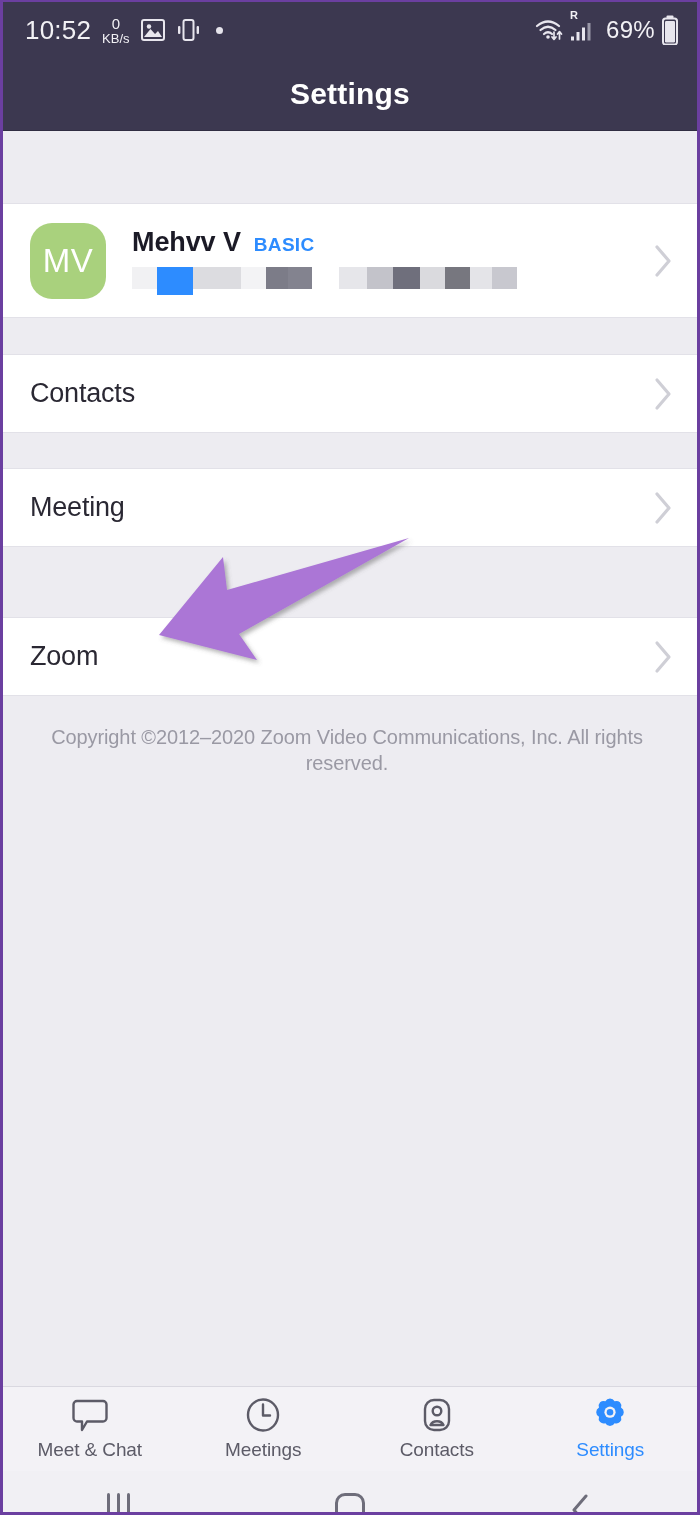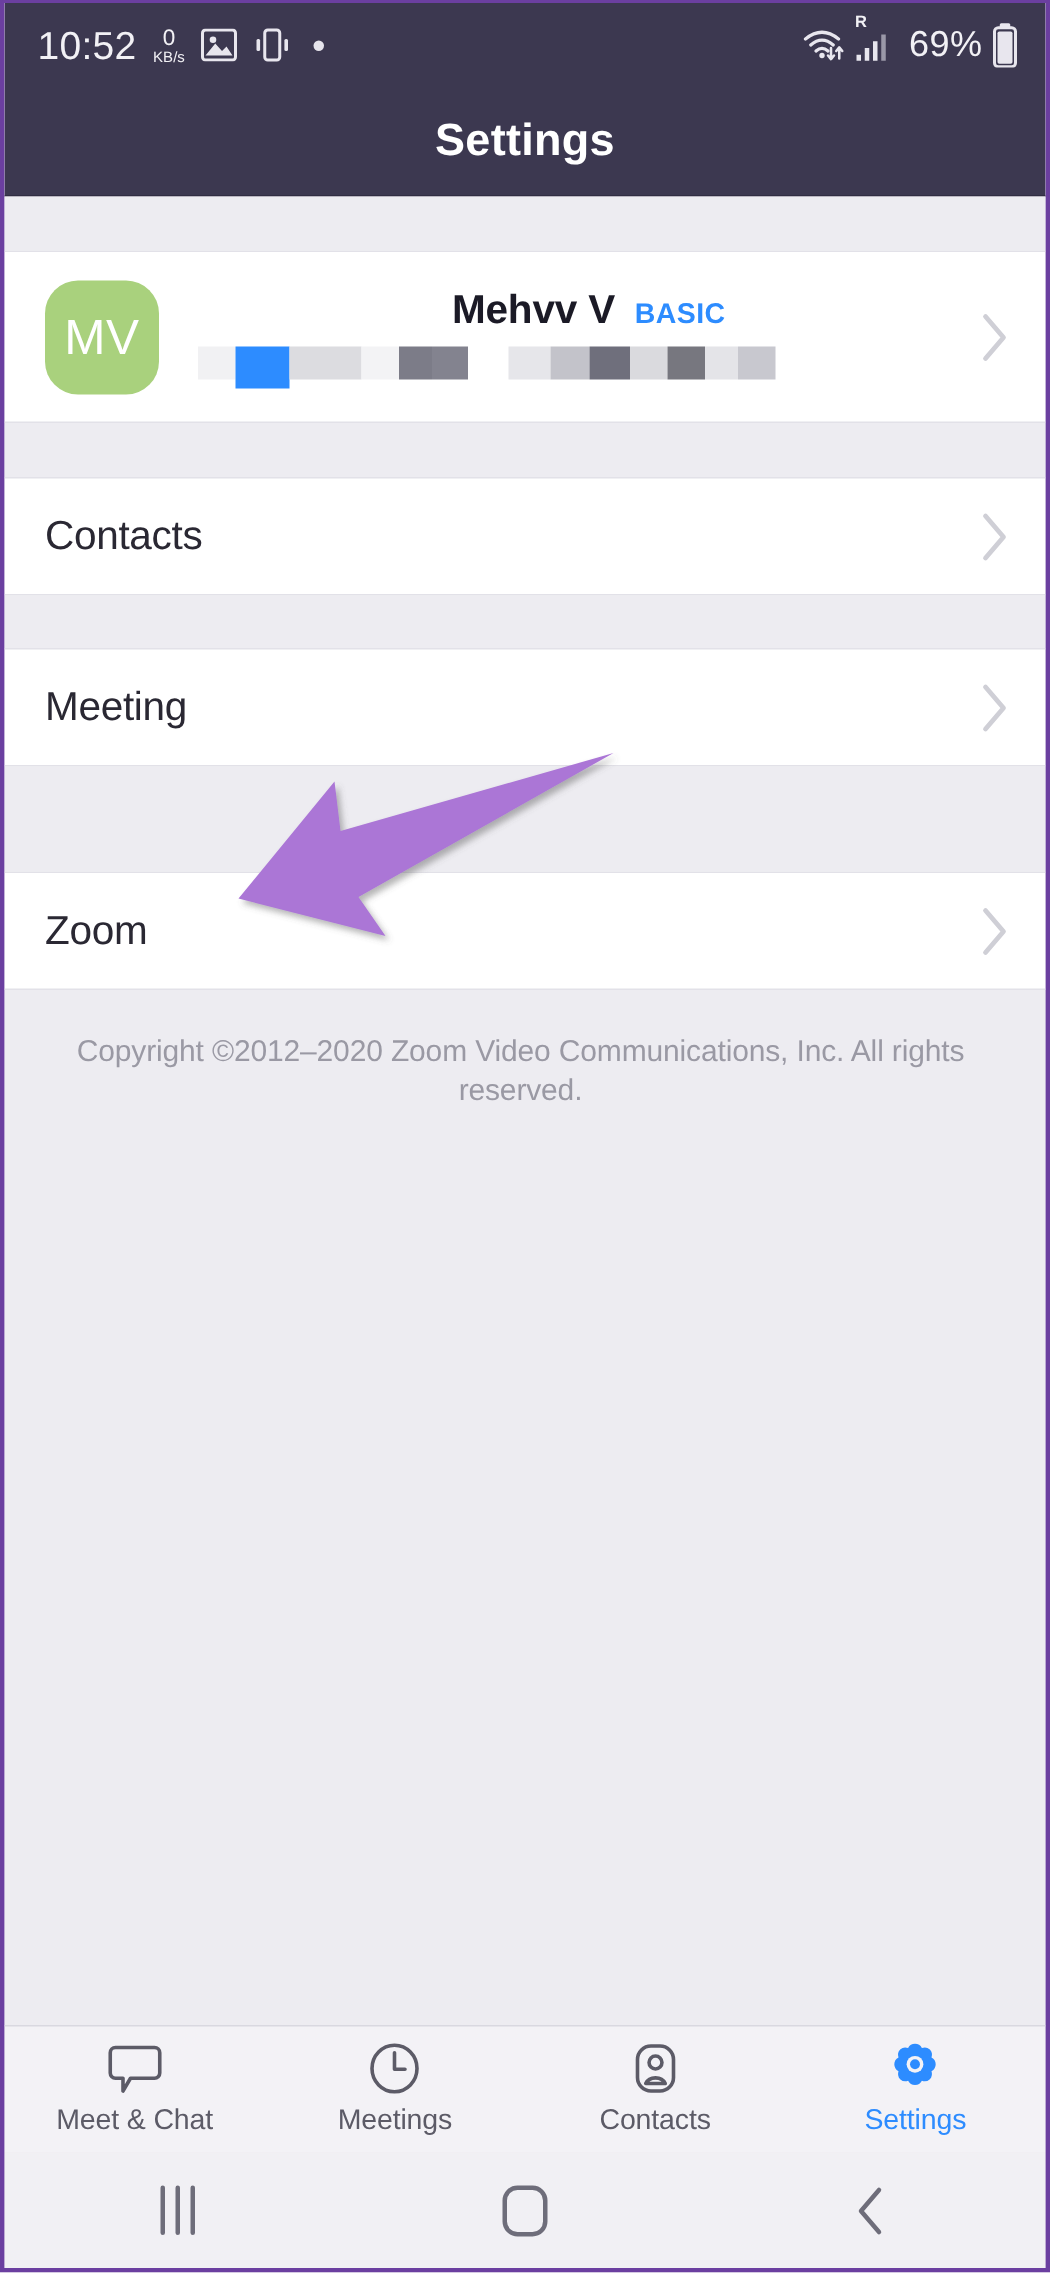--- a/index.html
+++ b/index.html
@@ -46,21 +46,21 @@
     color: #f2f1f5;
   }
   .net-speed {
     display: flex;
     flex-direction: column;
     align-items: center;
     line-height: 1;
     margin-top: 1px;
   }
   .net-speed .num { font-size: 15px; color: #f2f1f5; }
-  .net-speed .unit { font-size: 10px; color: #f2f1f5; margin-top: 1px; }
+  .net-speed .unit { font-size: 13px; color: #f2f1f5; margin-top: 1px; }
 
   .si { display: block; }
 
   .status-dot {
     width: 7px; height: 7px; border-radius: 50%;
     background: #e6e4ec;
     margin-left: 4px;
   }
 
   .status-right {
@@ -99,20 +99,21 @@
     font-weight: 700;
     letter-spacing: 0.2px;
   }
 
   
   .content {
     position: relative;
     background: #edecf1;
     height: 1219px;
     overflow: hidden;
+    margin-top: 36px;
   }
 
   .gap { height: 36px; background: #edecf1; }
   .gap.small { height: 35px; }
 
   
   .profile-row {
     background: #ffffff;
     height: 115px;
     display: flex;
@@ -139,21 +140,20 @@
   }
   .profile-info {
     margin-left: 26px;
     flex: 1 1 auto;
     min-width: 0;
   }
   .profile-name-line {
     display: flex;
     align-items: baseline;
     gap: 13px;
-    justify-content: center;
   }
   .profile-name {
     font-size: 27px;
     font-weight: 700;
     color: #1b1a26;
     letter-spacing: -0.1px;
   }
   .profile-plan {
     font-size: 19px;
     font-weight: 700;

